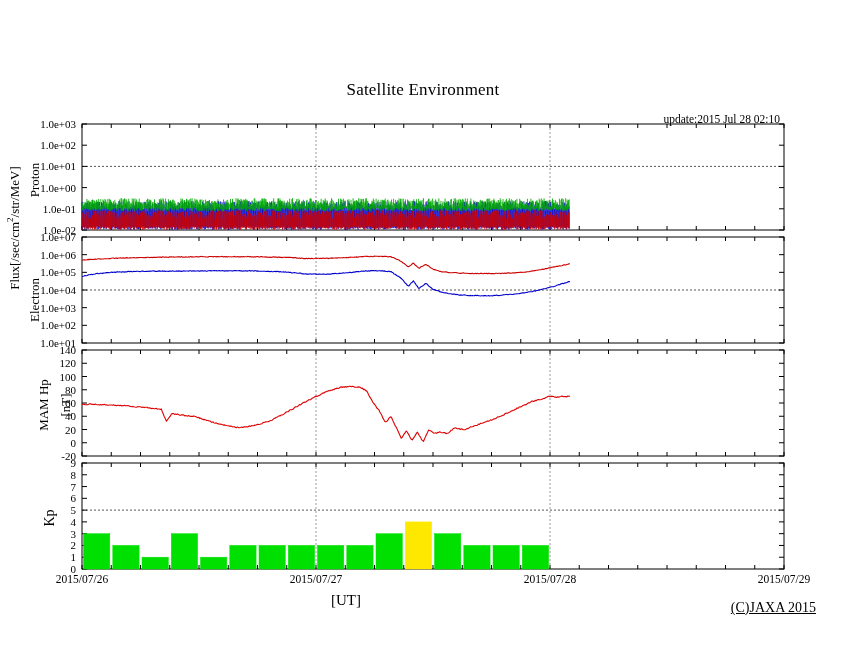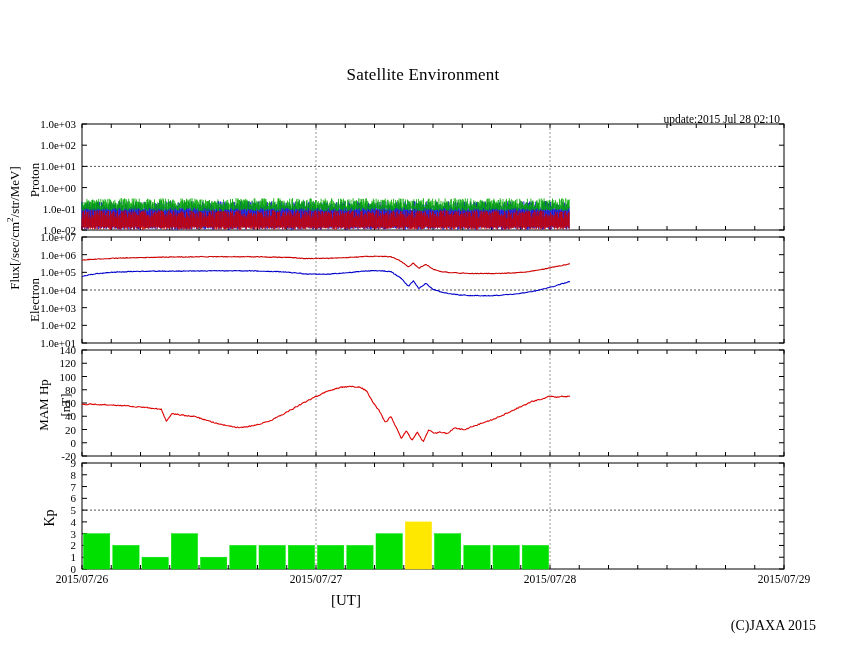--- a/index.html
+++ b/index.html
@@ -3,28 +3,28 @@
 <meta charset="utf-8">
 <style>
   html,body{margin:0;padding:0;}
   body{
     width:846px;height:655px;background:#ffffff;
     font-family:"Liberation Serif", serif;
     color:#000;position:relative;overflow:hidden;
   }
   #root{position:absolute;inset:0;}
   .title{
-    position:absolute;left:0;top:65px;width:846px;text-align:center;
+    position:absolute;left:0;top:80px;width:846px;text-align:center;
     font-size:17px;letter-spacing:.2px;
   }
   .update{
     position:absolute;right:66px;top:113px;font-size:11.5px;white-space:nowrap;
   }
   .copyright{
-    position:absolute;right:30px;top:618px;font-size:14px;
+    position:absolute;right:30px;top:600px;font-size:14px;text-decoration:underline;
   }
   .xlabel{
     position:absolute;left:0;top:592px;width:692px;text-align:center;font-size:15px;
   }
   .flux-axis{
     position:absolute;left:4px;top:120px;width:20px;height:215px;
   }
   .flux-axis span{
     position:absolute;left:50%;top:50%;
     transform:translate(-50%,-50%) rotate(-90deg);

